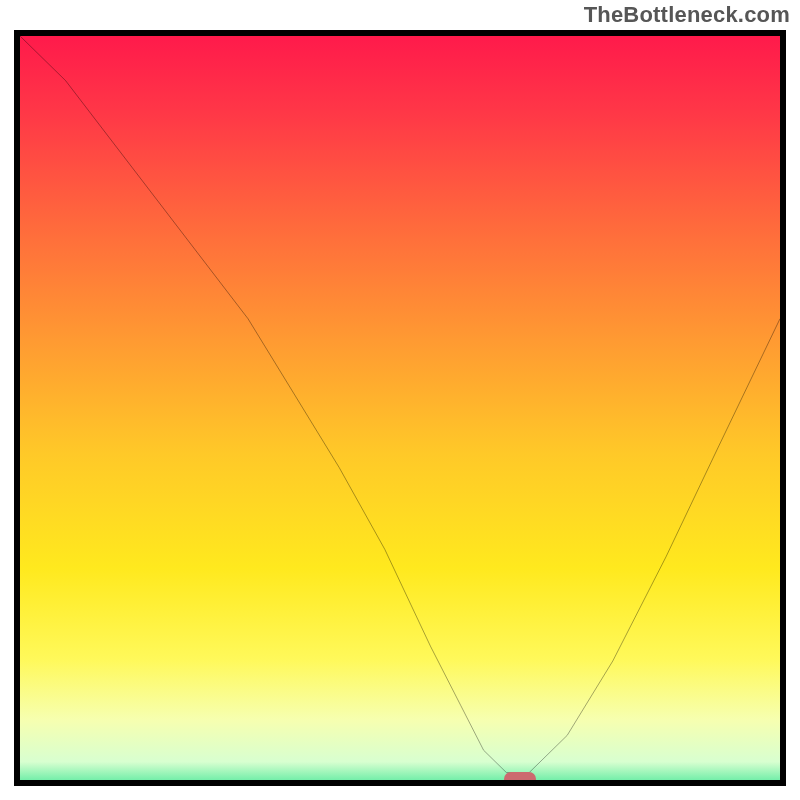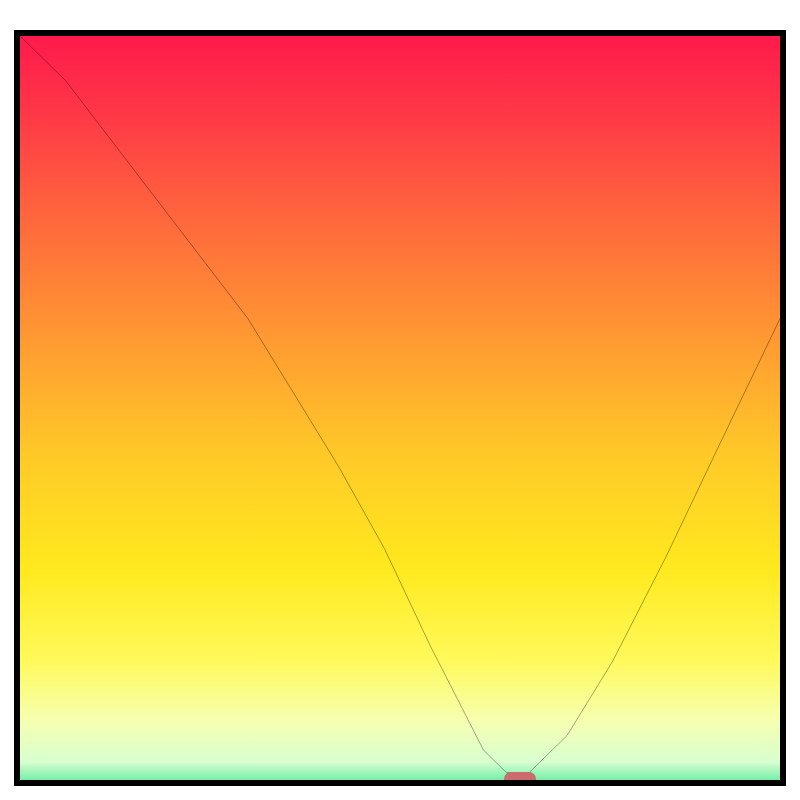--- a/index.html
+++ b/index.html
@@ -50,20 +50,21 @@
     height: 14px;
     background: #cc6a6f;
     border-radius: 7px;
     transform: translate(-50%, -50%);
   }
 </style>
 </head>
 <body>
 <div class="wrap">
 
+  <div class="attribution">TheBottleneck.com</div>
 
   <div class="plot">
 
     <svg class="grad" viewBox="0 0 100 100" preserveAspectRatio="none">
       <defs>
         <linearGradient id="bg" x1="0" y1="0" x2="0" y2="1">
             <stop offset="0%" stop-color="#ff1a4b"></stop>
             <stop offset="10%" stop-color="#ff3747"></stop>
             <stop offset="25%" stop-color="#ff6a3c"></stop>
             <stop offset="40%" stop-color="#ff9a32"></stop>

